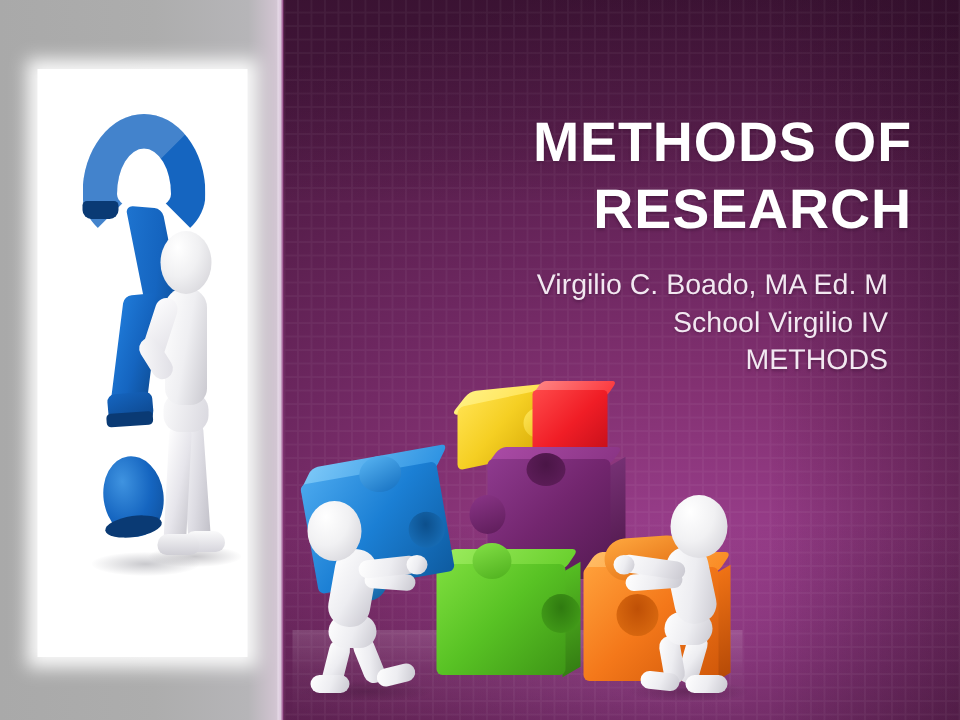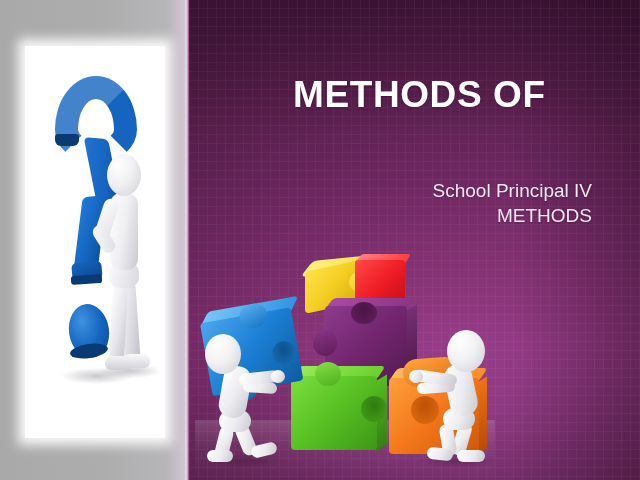--- a/index.html
+++ b/index.html
@@ -250,23 +250,23 @@
     position: absolute;
     left: 2px; top: 210px;
     width: 62px; height: 14px;
     background: radial-gradient(ellipse at 50% 50%, rgba(120,118,126,0.40) 0%, rgba(120,118,126,0) 72%);
     border-radius: 50%;
   }
 
   
   .title-block {
     position: absolute;
-    left: 293px; top: 72px;
+    left: 316px; top: 72px;
     width: 292px;
-    text-align: left;
+    text-align: right;
   }
   .title-line {
     display: block;
     color: #ffffff;
     font-family: "Liberation Sans", sans-serif;
     font-size: 37px;
     font-weight: bold;
     letter-spacing: 0.6px;
     line-height: 45px;
     text-transform: uppercase;
@@ -548,24 +548,26 @@
         <div class="fq-arm-up"></div>
         <div class="fq-arm-fore"></div>
         <div class="fq-head"></div>
       </div>
 
     </div>
   </div>
 
   <div class="title-block">
     <span class="title-line">METHODS OF</span>
+    <span class="title-line">RESEARCH</span>
   </div>
 
   <div class="subtitle-block">
-    <span class="subtitle-line">School Principal IV</span>
+    <span class="subtitle-line">Virgilio C. Boado, MA Ed. M</span>
+    <span class="subtitle-line">School Virgilio IV</span>
     <span class="subtitle-line">METHODS</span>
   </div>
 
   <div class="puzzle-scene">
 
     <div class="floor-reflect"></div>
 
     <div class="piece p-yellow">
       <div class="top"></div>
       <div class="face"></div>

